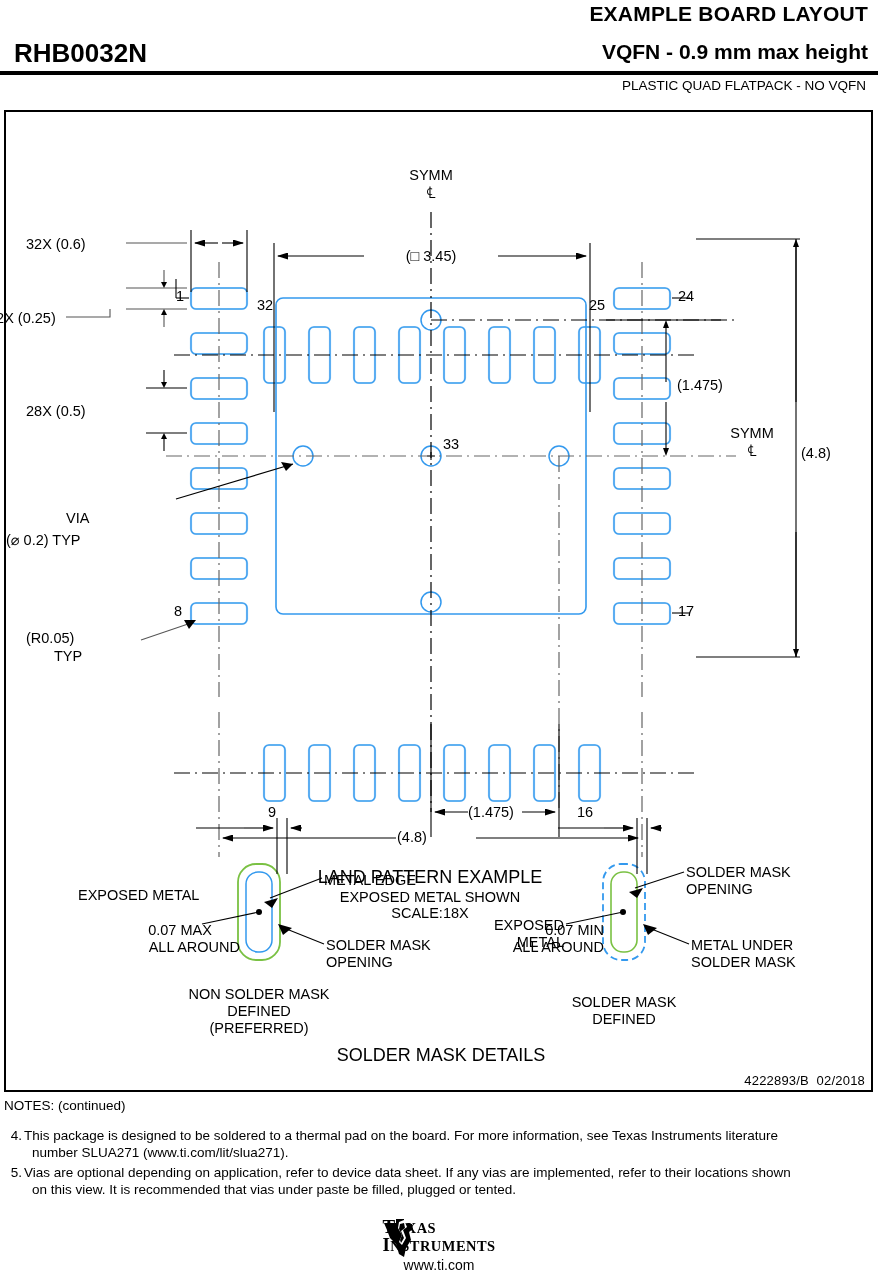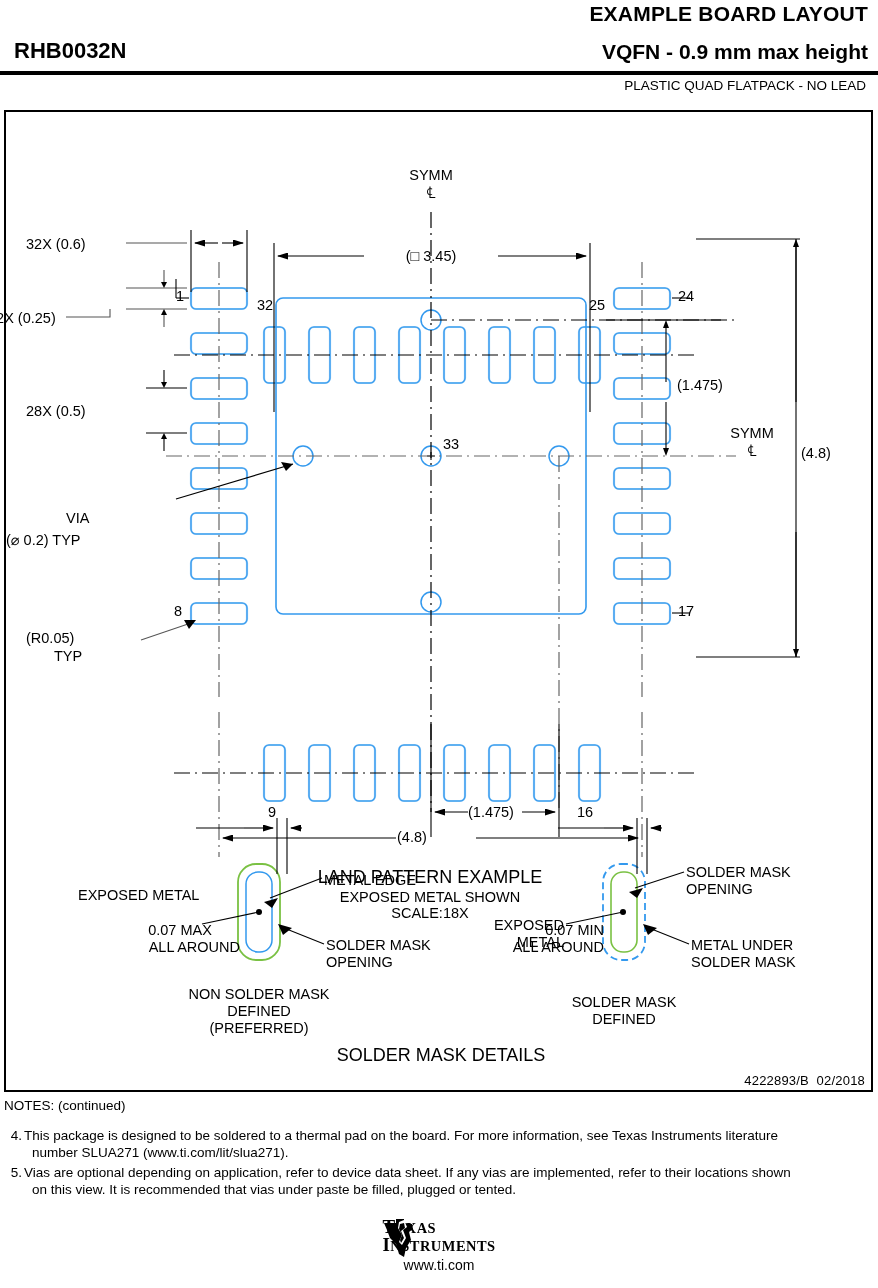--- a/index.html
+++ b/index.html
@@ -2,21 +2,21 @@
 <html><head>
 <meta charset="utf-8">
 <style>
   html,body{margin:0;padding:0;background:#fff;}
   body{width:878px;height:1288px;position:relative;font-family:"Liberation Sans",sans-serif;color:#000;}
   .pg{position:absolute;left:0;top:0;width:878px;height:1288px;}
 
   
   .hdr{position:absolute;left:0;top:0;width:878px;height:110px;}
   .hdr-title{position:absolute;right:10px;top:2px;font-size:21px;font-weight:bold;letter-spacing:.2px;}
-  .hdr-part{position:absolute;left:14px;top:38px;font-size:22px;font-weight:bold;letter-spacing:0px;}
+  .hdr-part{position:absolute;left:14px;top:38px;font-size:26px;font-weight:bold;letter-spacing:0px;}
   .hdr-pkg{position:absolute;right:10px;top:40px;font-size:21px;font-weight:bold;}
   .hdr-rule{position:absolute;left:0;top:71px;width:878px;height:4px;background:#000;}
   .hdr-sub{position:absolute;right:12px;top:78px;font-size:13.5px;}
 
   
   .frame{position:absolute;left:4px;top:110px;width:869px;height:982px;border:2px solid #000;box-sizing:border-box;background:#fff;}
   .docnum{position:absolute;right:6px;bottom:2px;font-size:13px;letter-spacing:.2px;}
 
   
   .t{position:absolute;font-size:14.5px;white-space:nowrap;line-height:1.12;}
@@ -45,21 +45,21 @@
 </head>
 <body>
 
 <div class="pg">
 
   <div class="hdr">
     <div class="hdr-title">EXAMPLE BOARD LAYOUT</div>
     <div class="hdr-part">RHB0032N</div>
     <div class="hdr-pkg">VQFN - 0.9 mm max height</div>
     <div class="hdr-rule"></div>
-    <div class="hdr-sub">PLASTIC QUAD FLATPACK - NO LEAD</div>
+    <div class="hdr-sub">PLASTIC QUAD FLATPACK - NO VQFN</div>
   </div>
 
   <div class="frame">
 
     <svg width="869" height="982" viewBox="0 0 869 982">
       <defs>
         <marker id="arrH" markerWidth="11" markerHeight="7" refX="10" refY="3.5" orient="auto" markerUnits="userSpaceOnUse">
           <path d="M0,0 L11,3.5 L0,7 z" fill="#000"></path>
         </marker>
         <marker id="arrHs" markerWidth="11" markerHeight="7" refX="1" refY="3.5" orient="auto" markerUnits="userSpaceOnUse">

